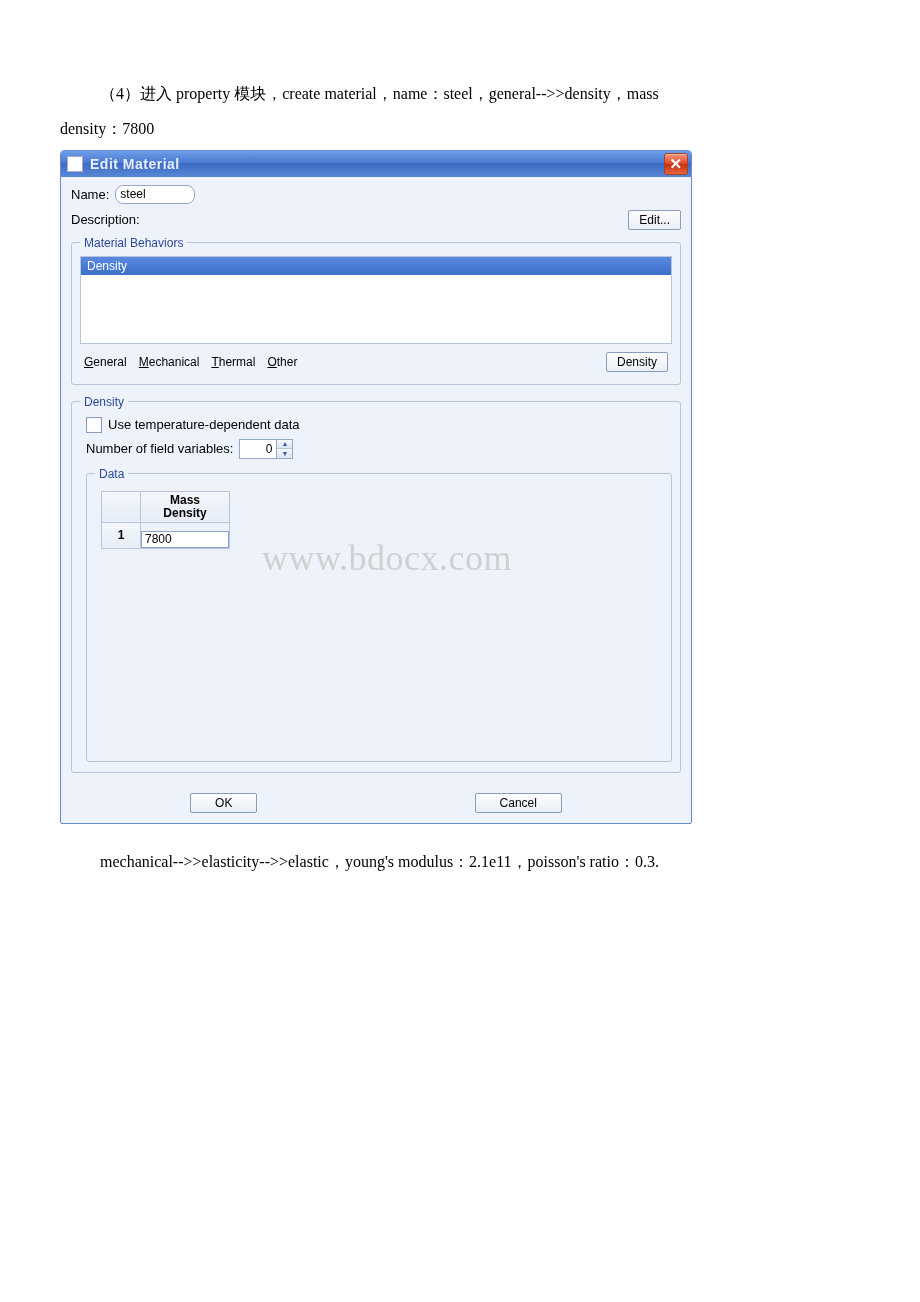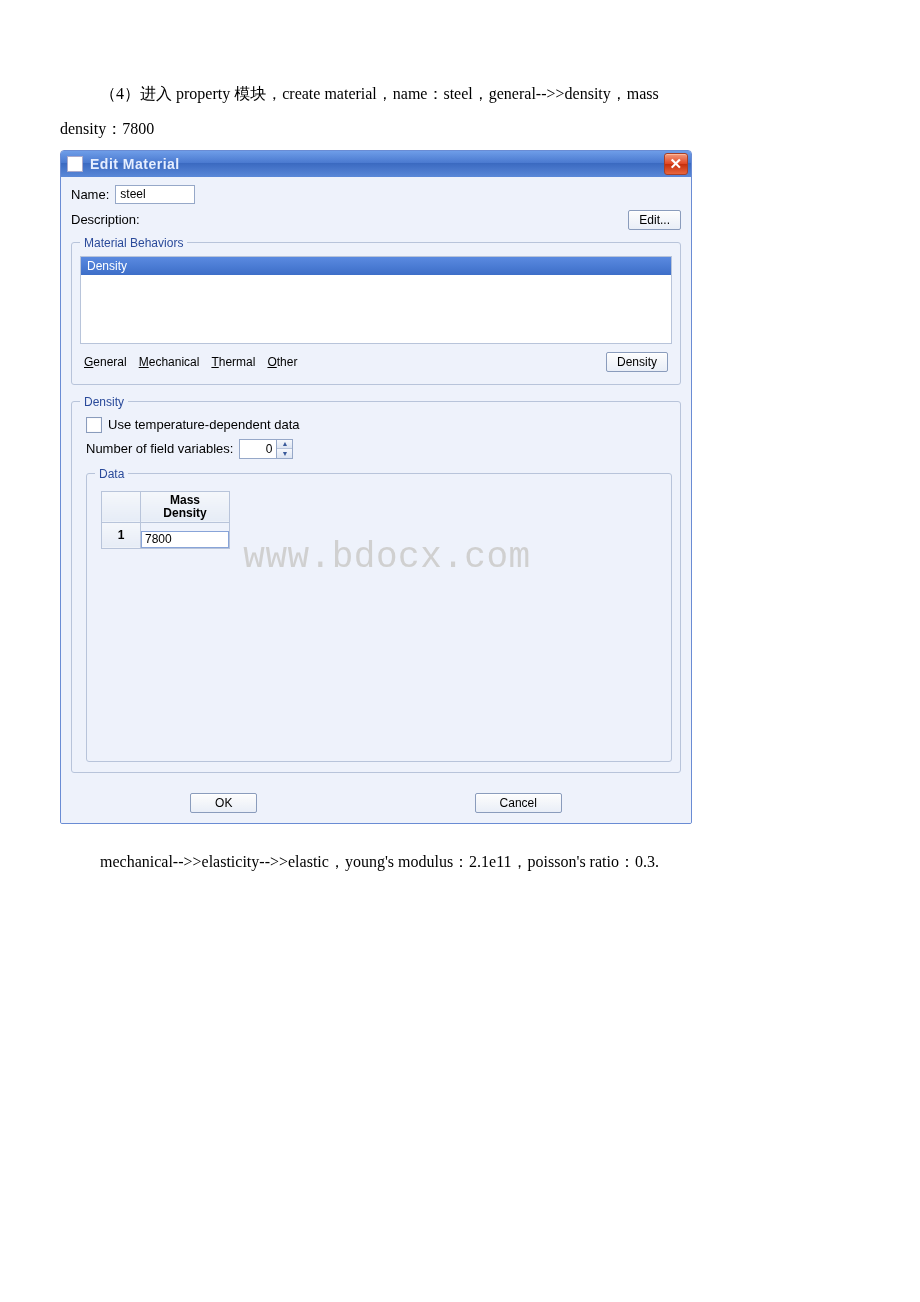--- a/index.html
+++ b/index.html
@@ -207,21 +207,21 @@
     margin-top: 8px;
   }
   .data-area {
     height: 260px;
     position: relative;
   }
   .watermark {
     position: absolute;
     top: 46px; left: 16px; right: 0;
     text-align: center;
-    font-family: Liberation Mono, monospace;
+    font-family: Liberation Serif, serif;
     font-size: 36px;
     color: #d0d0d0;
     letter-spacing: 0.5px;
   }
   .dlg-buttons {
     display: flex;
     justify-content: space-around;
     padding: 10px 40px 10px 40px;
     background: #eef2fb;
     gap: 39px;
@@ -246,21 +246,21 @@
       <div class="titlebar">
         <span class="title-icon"></span>
         <span class="title-text">Edit Material</span>
         <span class="close-btn">✕</span>
       </div>
 
       <div class="dlg-body">
 
         <div class="row">
           <span class="label">Name:</span>
-          <input class="text-input" style="width: 70px;" value="steel">
+          <input class="text-input" style="width: 70px; border-radius: 8px;" value="steel">
         </div>
 
         <div class="row">
           <span class="label">Description:</span>
           <span style="flex:1"></span>
           <button class="btn">Edit...</button>
         </div>
 
         <fieldset>
           <legend>Material Behaviors</legend>

